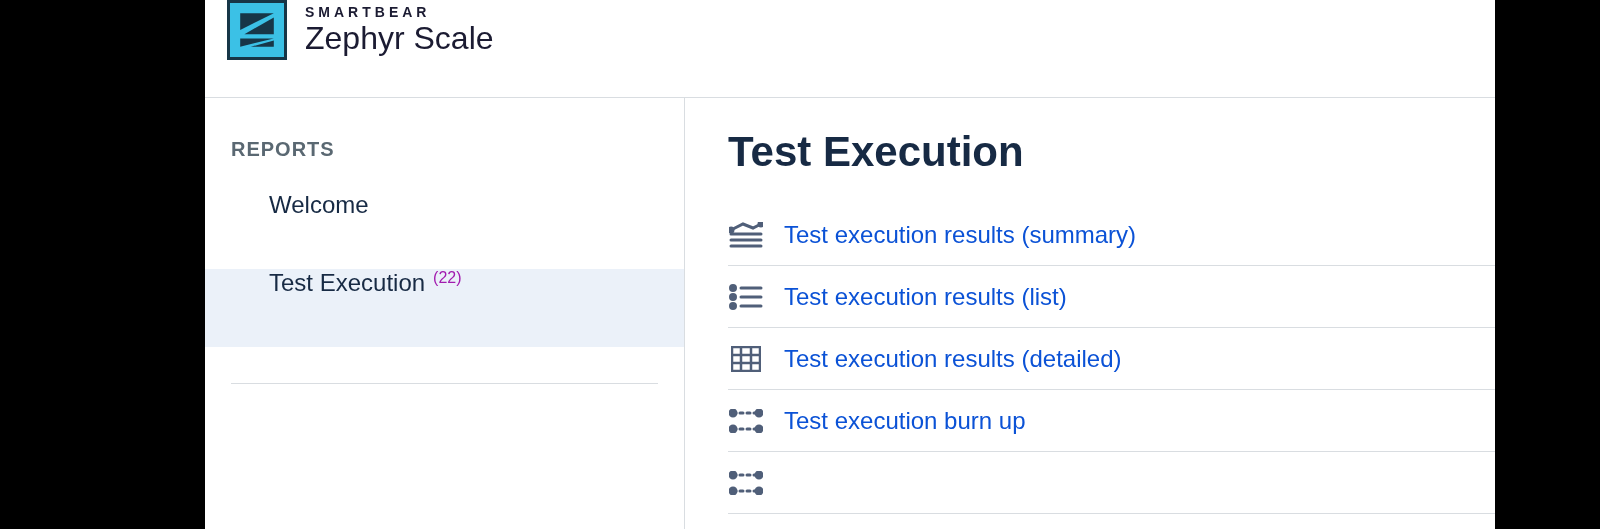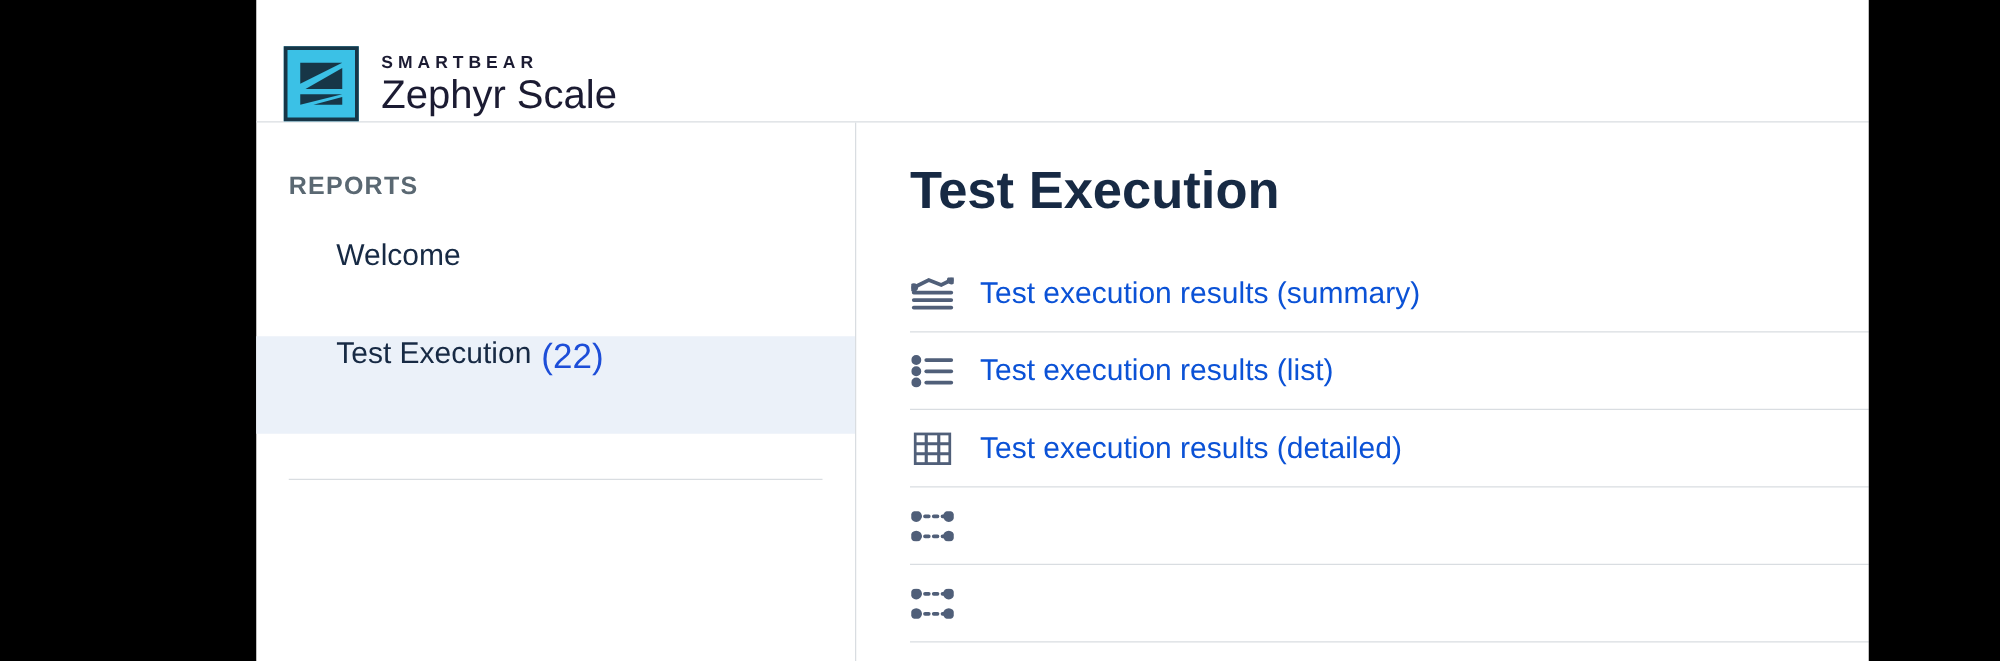--- a/index.html
+++ b/index.html
@@ -1,33 +1,33 @@
 <!DOCTYPE html>
 <html><head>
 <meta charset="utf-8">
 <style>
   * { box-sizing: border-box; margin: 0; padding: 0; }
   html, body { width: 1600px; height: 529px; font-family: -apple-system, BlinkMacSystemFont, "Segoe UI", Helvetica, Arial, sans-serif; background: #fff; overflow: hidden; }
   .page { display: flex; height: 100%; }
   .blackbar { width: 205px; flex: 0 0 205px; background: #000; height: 100%; }
   .blackbar-right { width: 105px; flex: 0 0 105px; background: #000; height: 100%; }
   .app { flex: 1; display: flex; flex-direction: column; min-width: 0; }
-  .header { height: 98px; display: flex; align-items: flex-end; padding-left: 22px; border-bottom: 1px solid #d9dde1; }
+  .header { height: 98px; display: flex; align-items: flex-start; padding-left: 22px; border-bottom: 1px solid #d9dde1; }
   .logo-block { display: flex; align-items: center; gap: 18px; }
   .logo-box { width: 60px; height: 60px; background: #3bc1e6; border: 3px solid #173647; position: relative; display:flex; align-items:center; justify-content:center; }
   .logo-box svg { width: 42px; height: 42px; }
   .logo-text { display:flex; flex-direction: column; }
   .brand-line { font-size: 14px; letter-spacing: 4px; color:#1b1b32; font-weight:600; }
   .product-line { font-size: 32px; font-weight: 500; color:#1b1b32; line-height: 1.05; margin-top: 2px; }
   .body { flex:1; display:flex; min-height:0;gap:13px; }
   .sidebar { width: 480px; flex: 0 0 480px; border-right: 1px solid #d9dde1; padding-top: 40px; }
   .sidebar-header { font-size: 20px; letter-spacing: 1px; font-weight:600; color:#5a6872; padding: 0 26px 30px 26px; }
   .sidebar-item { height: 78px; display:flex; align-items:flex-start; padding-left: 64px; font-size: 24px; color:#172a44; cursor:pointer; }
   .sidebar-item.selected { background:#ebf1f9; }
-  .sidebar-item .count { color:#1d4ed8; font-size: 28px; margin-left: 8px; }
+  .sidebar-item .count { color:#a21caf; font-size: 16px; margin-left: 8px; }
   .sidebar-divider { margin: 36px 26px 0 26px; border-top:1px solid #d9dde1; }
   .main { flex:1; padding: 30px 0 0 30px; }
   .main-title { font-size: 42px; font-weight: 600; color:#172a44; margin-bottom: 28px; }
   .report-row { height: 62px; display:flex; align-items:center; gap: 20px; border-bottom:1px solid #d9dde1; cursor:pointer; }
   .report-row:first-of-type { border-top: none; }
   .report-row .ricon { width: 36px; height: 30px; display:flex; align-items:center; justify-content:center; color:#505f79; }
   .report-row .rlabel { font-size: 24px; color:#0b52d6; }
   svg { display:block; }
 </style>
 </head>
@@ -119,20 +119,21 @@
           <span class="ricon">
             <svg width="34" height="24" viewBox="0 0 34 24" stroke="#505f79" stroke-width="3" fill="#505f79" stroke-linecap="round">
               <circle cx="4" cy="4" r="3"></circle>
                 <line x1="4" y1="4" x2="30" y2="4" stroke-dasharray="3 4"></line>
                 <circle cx="30" cy="4" r="3"></circle>
               <circle cx="4" cy="20" r="3"></circle>
                 <line x1="4" y1="20" x2="30" y2="20" stroke-dasharray="3 4"></line>
                 <circle cx="30" cy="20" r="3"></circle>
             </svg>
           </span>
+          <span class="rlabel">Test execution burn up</span>
         </div>
 
         <div class="report-row">
           <span class="ricon">
             <svg width="34" height="24" viewBox="0 0 34 24" stroke="#505f79" stroke-width="3" fill="#505f79" stroke-linecap="round">
               <circle cx="4" cy="4" r="3"></circle>
                 <line x1="4" y1="4" x2="30" y2="4" stroke-dasharray="3 4"></line>
                 <circle cx="30" cy="4" r="3"></circle>
               <circle cx="4" cy="20" r="3"></circle>
                 <line x1="4" y1="20" x2="30" y2="20" stroke-dasharray="3 4"></line>

